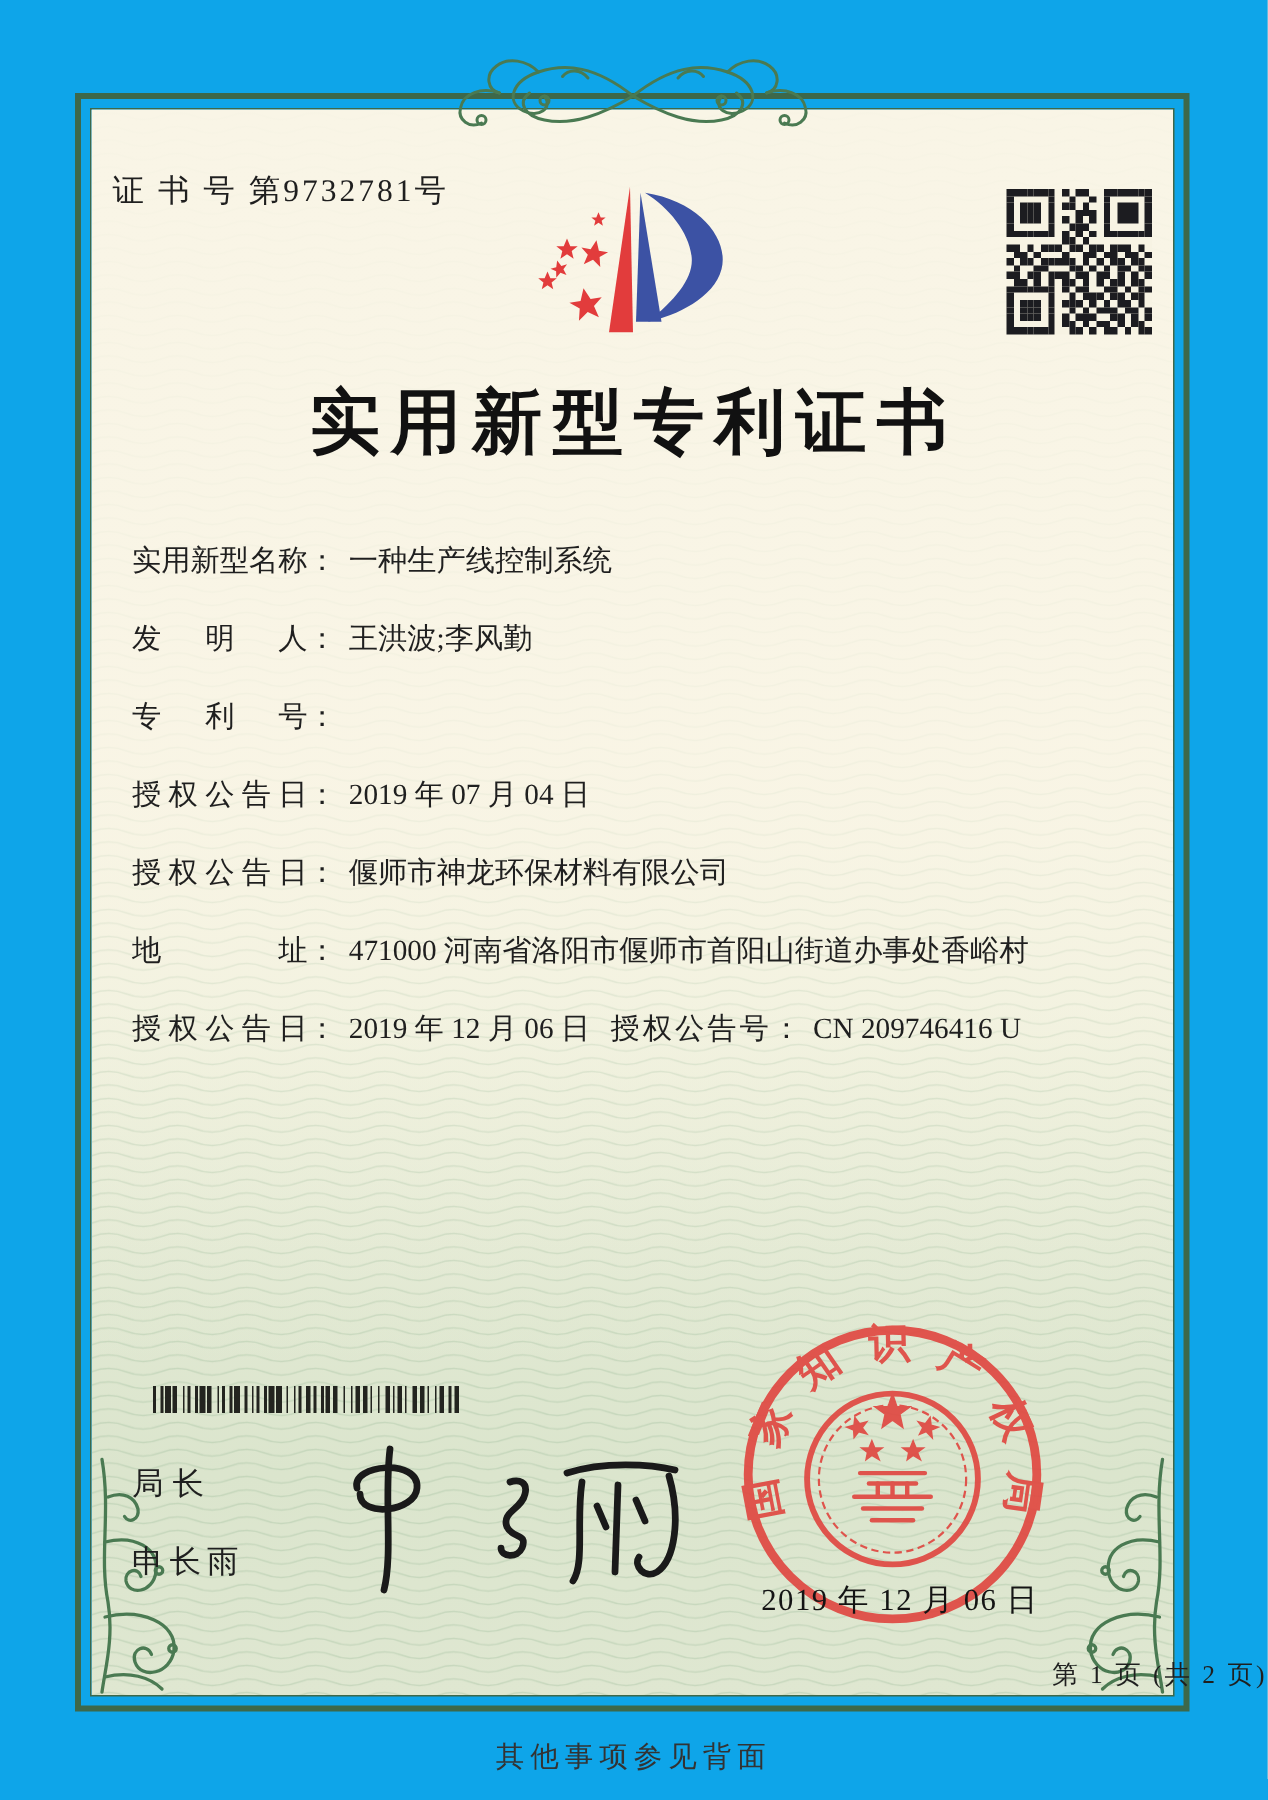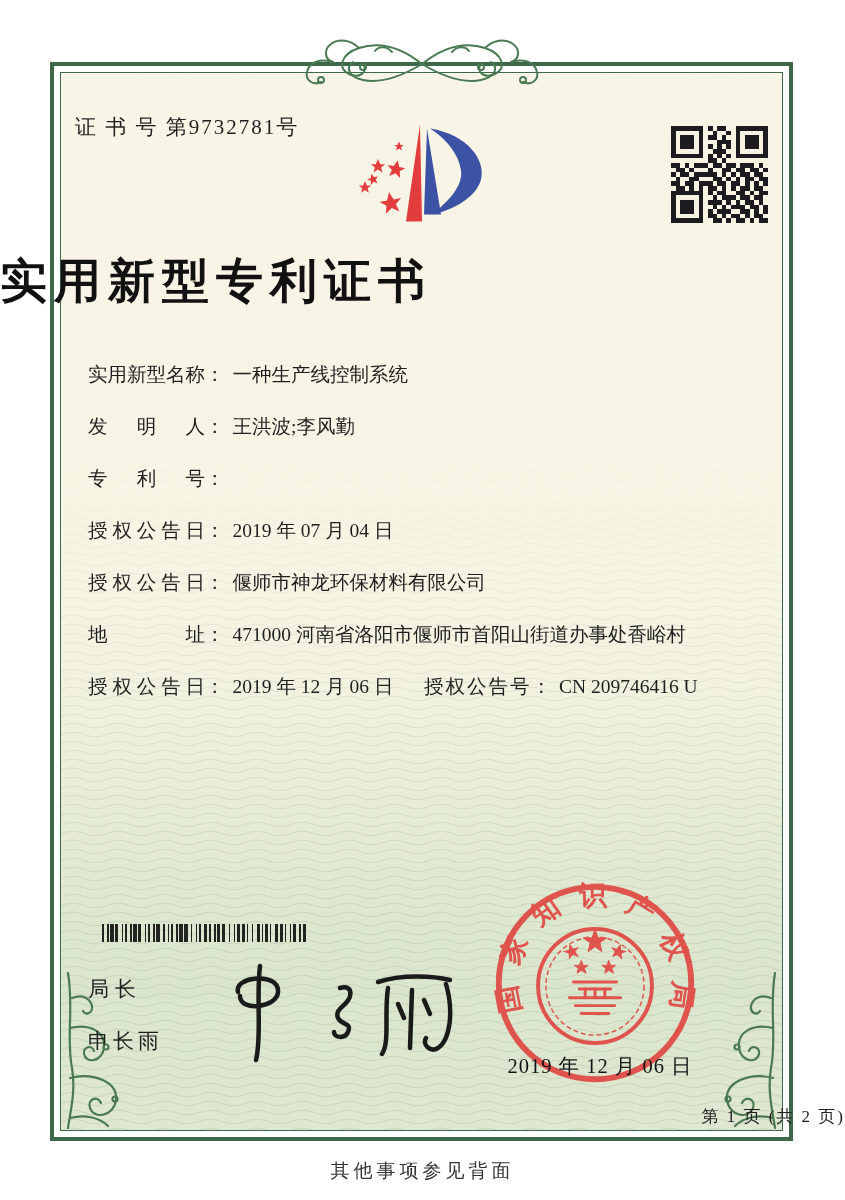--- a/index.html
+++ b/index.html
@@ -5,21 +5,21 @@
   html,body{margin:0;padding:0;}
   body{
     background:#e9e4d2;
     font-family:"Liberation Serif","DejaVu Serif",serif;
     color:#1f1f1f;
   }
   .page{
     position:relative;
     width:845px;height:1200px;
     margin:0 auto;
-    background:#ffffff;
+    background:#0ea5e9;
     overflow:hidden;
   }
   
   .frame{
     position:absolute;left:50px;top:62px;width:743px;height:1079px;
     border:4px solid #3d684a;
     box-sizing:border-box;
   }
   .frame-inner{
     position:absolute;inset:6px;
@@ -48,33 +48,33 @@
   .logo{position:absolute;left:350px;top:116px;width:165px;height:126px;}
   .qr{
     position:absolute;left:671px;top:126px;width:97px;height:97px;
     display:grid;grid-template-columns:repeat(21,1fr);grid-template-rows:repeat(21,1fr);
     background:#f7f3e3;
   }
   .qr div{width:100%;height:100%;}
   .qr .d{background:#1c1c20;}
   .doc-title{
     position:absolute;left:0;top:250px;width:100%;
-    text-align:left;font-size:47px;font-weight:bold;
+    text-align:center;font-size:47px;font-weight:bold;
     letter-spacing:7px;color:#111;
   }
   
   .fields{position:absolute;left:88px;top:360px;width:672px;font-size:19.5px;}
   .frow{display:flex;align-items:center;line-height:30px;margin-bottom:22px;position:relative;}
   .flabel{
     display:inline-block;width:117px;flex:0 0 117px;
     text-align:justify;text-align-last:justify;
   }
   .fcolon{flex:0 0 auto;}
   .fvalue{margin-left:8px;white-space:nowrap;}
-  .fpair2{position:absolute;left:336px;top:0;display:flex;align-items:baseline;}
+  .fpair2{position:absolute;left:319px;top:0;display:flex;align-items:baseline;}
   .fpair2 .flabel2{display:inline-block;letter-spacing:2px;}
   
   .body-text{
     position:absolute;left:88px;top:706px;width:672px;
     font-size:19.5px;line-height:38px;text-align:justify;
   }
   .body-text p{margin:0;text-indent:2em;}
   
   .barcode{position:absolute;left:102px;top:924px;height:18px;display:flex;}
   .barcode span{display:block;height:100%;}

